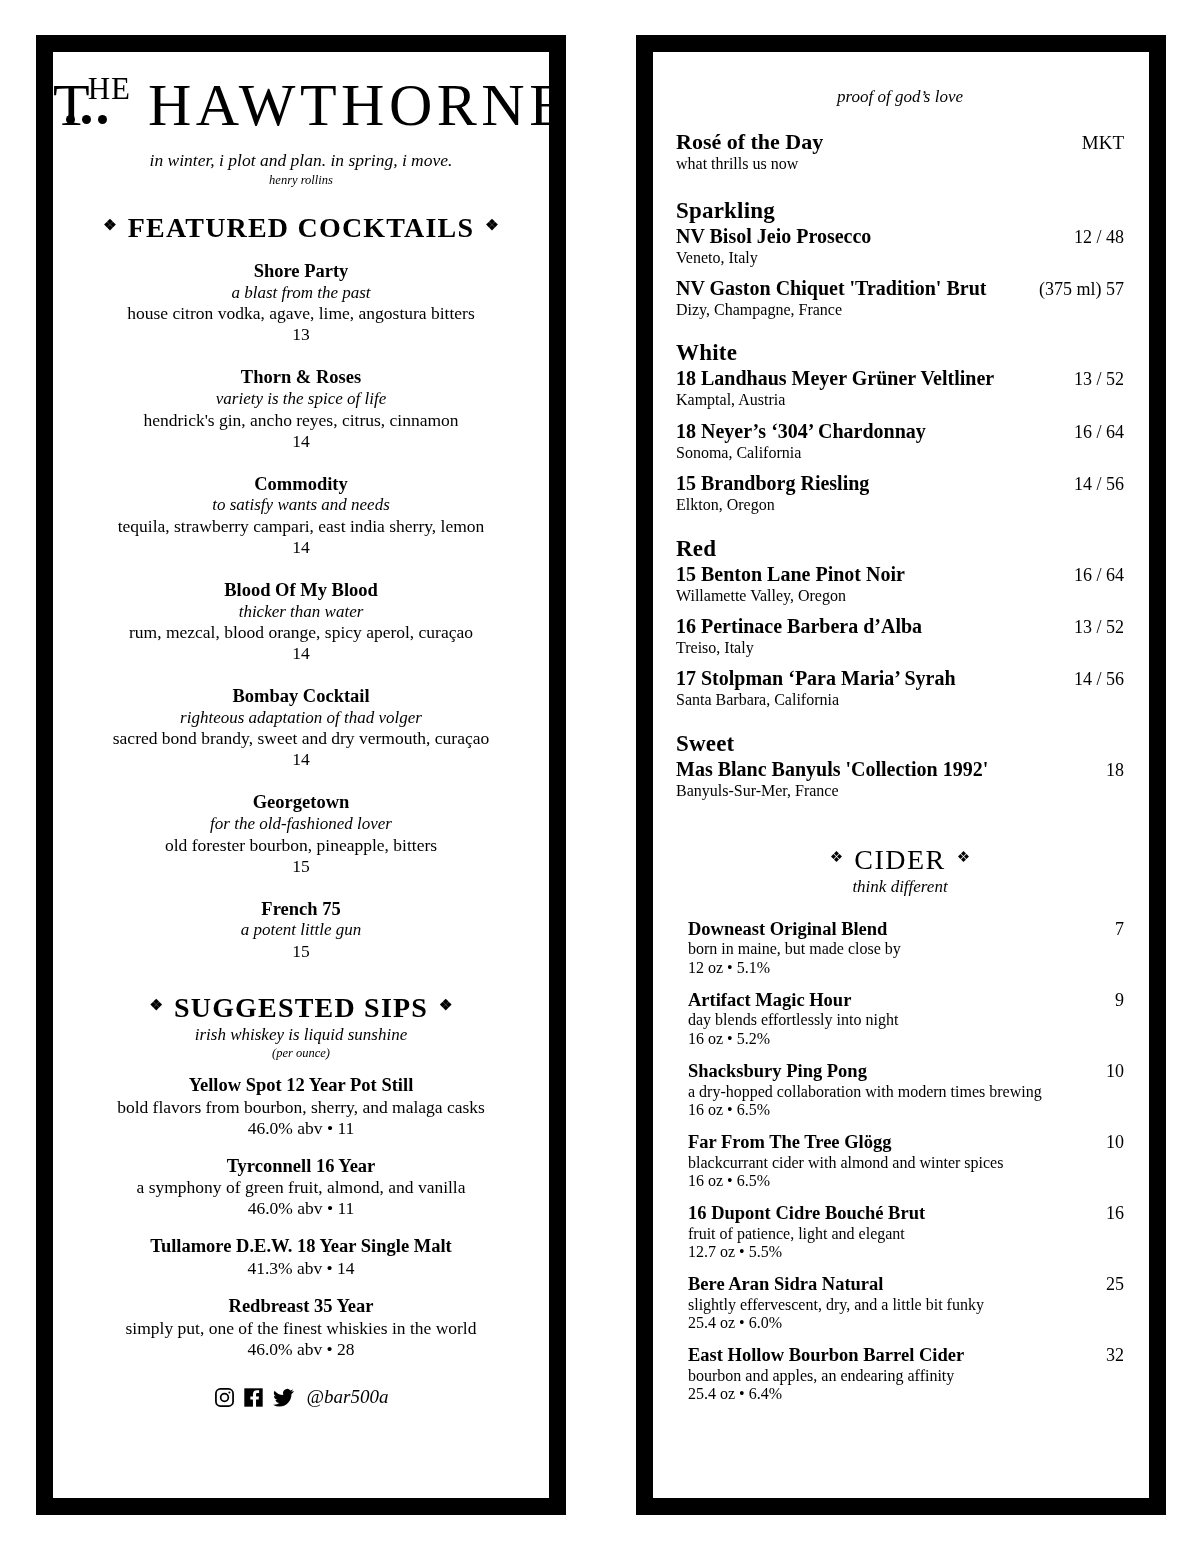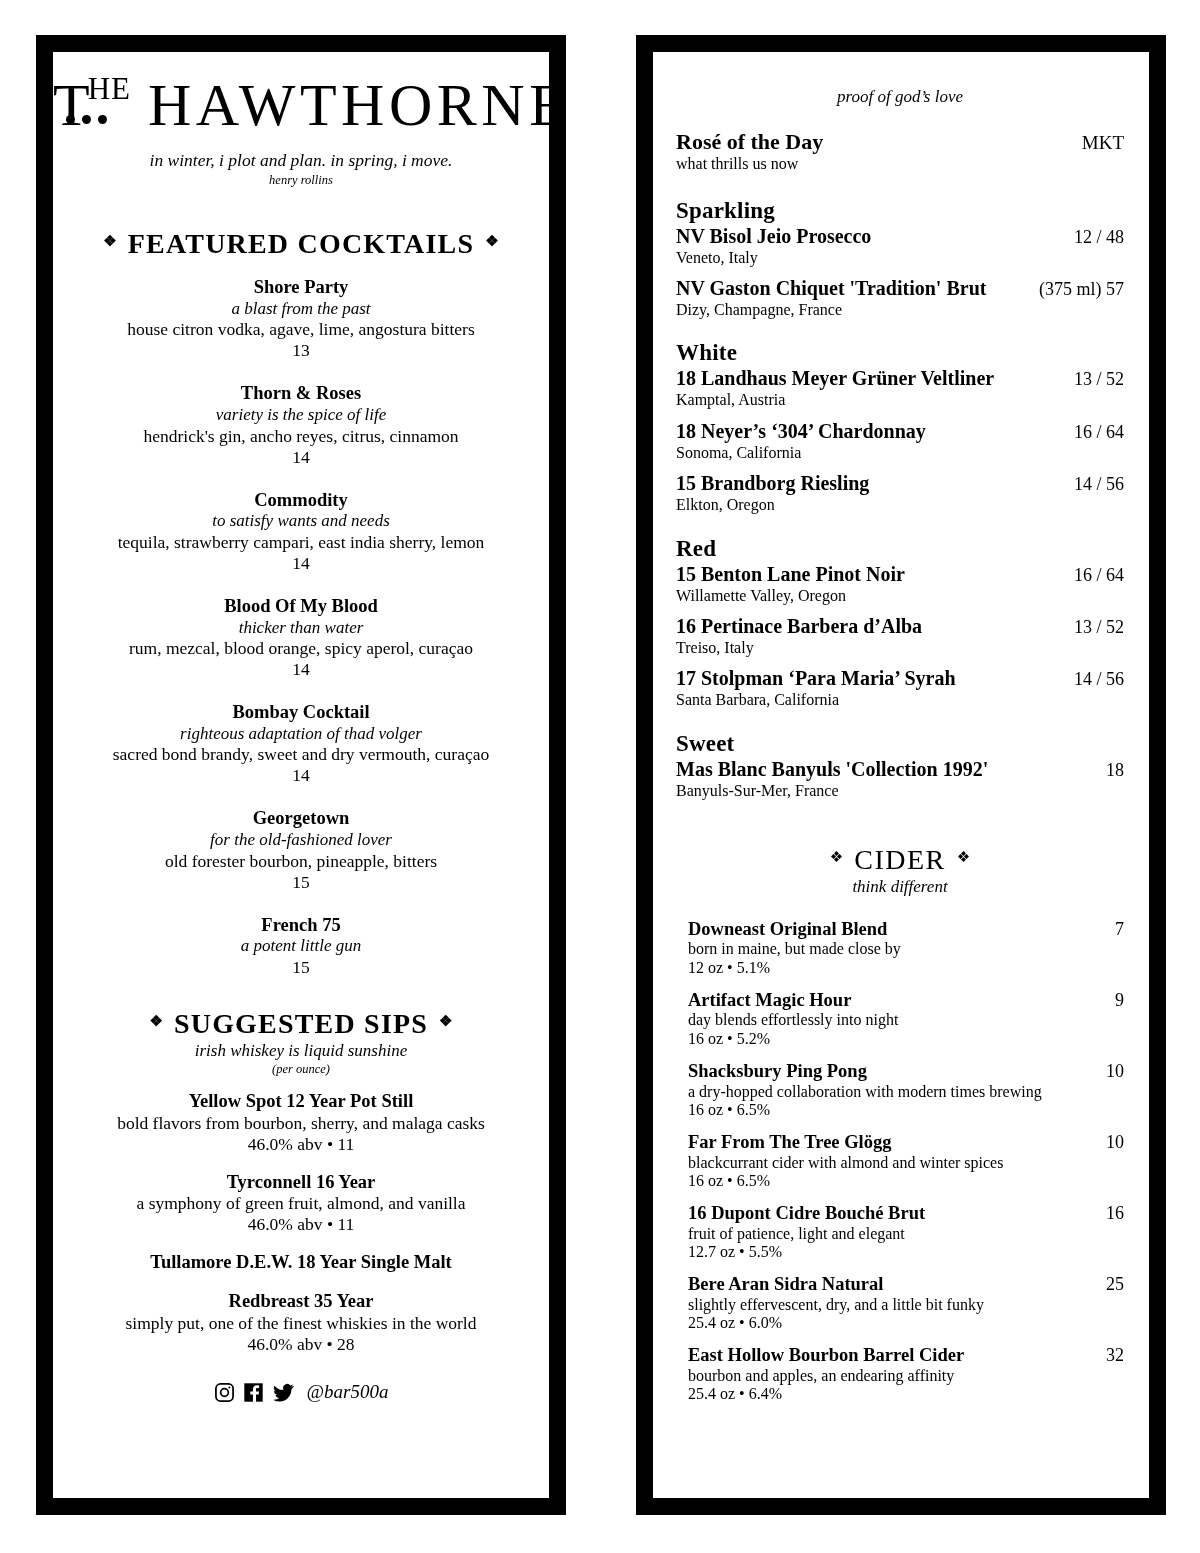--- a/index.html
+++ b/index.html
@@ -89,21 +89,21 @@
   .tagline-author {
     text-align: center;
     font-style: italic;
     font-size: 12.5px;
     margin-top: 2px;
   }
 
   
   .sect-head {
     text-align: center;
-    margin-top: 40px;
+    margin-top: 24px;
     font-size: 28px;
     font-weight: bold;
     letter-spacing: 1.2px;
   }
   .sect-head.light { font-weight: normal; letter-spacing: 1.5px; }
   .orn {
     font-size: 15px;
     vertical-align: 7px;
     margin: 0 11px;
     letter-spacing: 0;
@@ -284,20 +284,21 @@
             <div class="drink-ing">bold flavors from bourbon, sherry, and malaga casks</div>
             <div class="drink-price">46.0% abv • 11</div>
           </div>
           <div class="drink">
             <div class="drink-name">Tyrconnell 16 Year</div>
             <div class="drink-ing">a symphony of green fruit, almond, and vanilla</div>
             <div class="drink-price">46.0% abv • 11</div>
           </div>
           <div class="drink">
             <div class="drink-name">Tullamore D.E.W. 18 Year Single Malt</div>
+            <div class="drink-price">41.3% abv • 14</div>
           </div>
           <div class="drink">
             <div class="drink-name">Redbreast 35 Year</div>
             <div class="drink-ing">simply put, one of the finest whiskies in the world</div>
             <div class="drink-price">46.0% abv • 28</div>
           </div>
         </div>
 
       <div class="social">
         <span>

